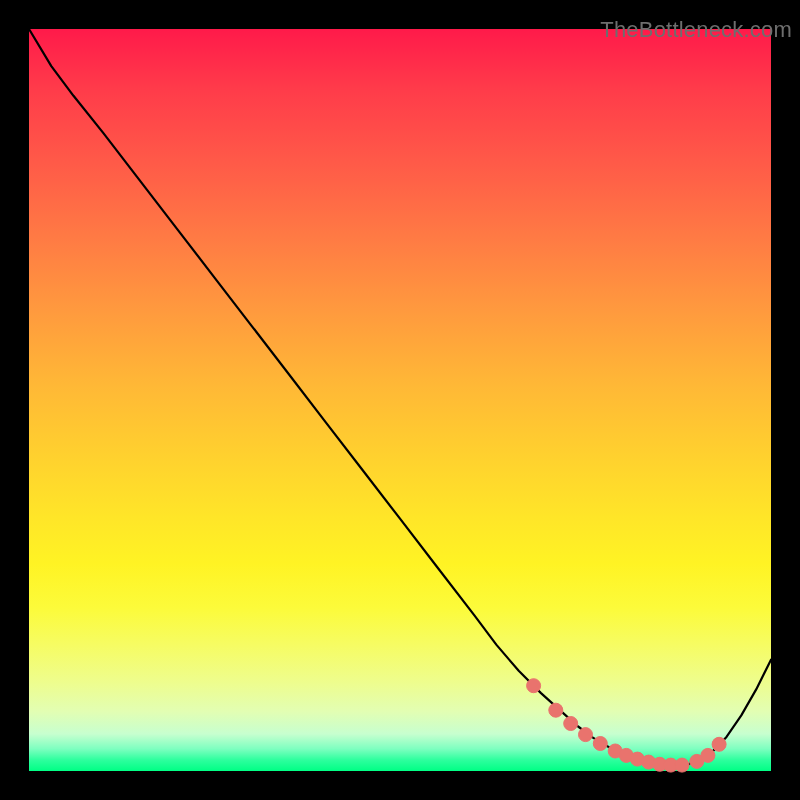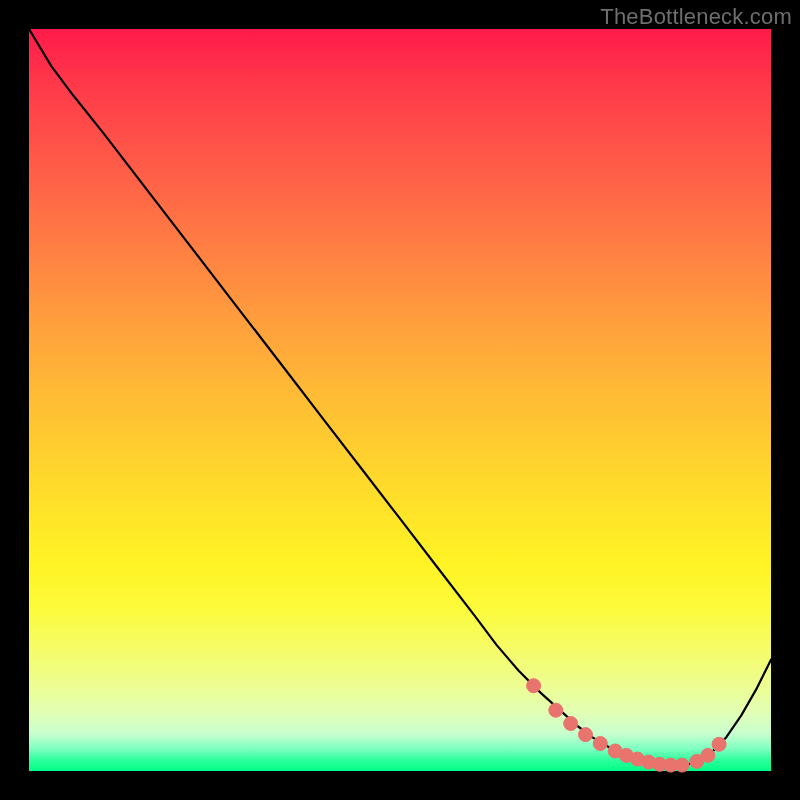--- a/index.html
+++ b/index.html
@@ -41,21 +41,21 @@
       #eefd8d 88%,
       #e2feb3 92%,
       #c7ffcf 95%,
       #7effc0 97%,
       #2eff9e 98.5%,
       #00ff85 100%
     );
   }
   .watermark {
     position: absolute;
-    top: 4px;
+    top: 17px;
     right: 8px;
     color: #6e6e6e;
     font-size: 22px;
     font-weight: 500;
     letter-spacing: 0.2px;
     user-select: none;
     text-align: right;
   }
   svg.curve {
     position: absolute;

